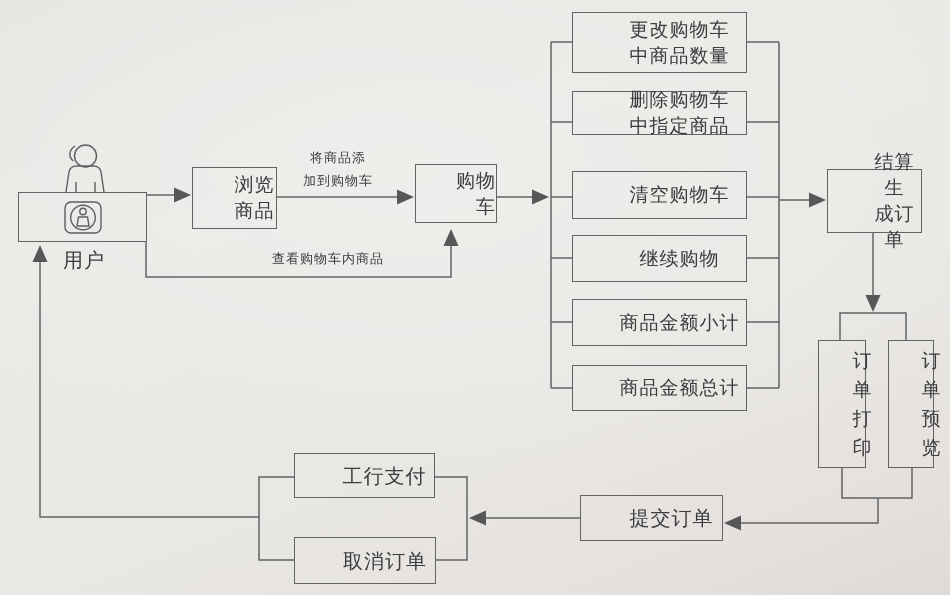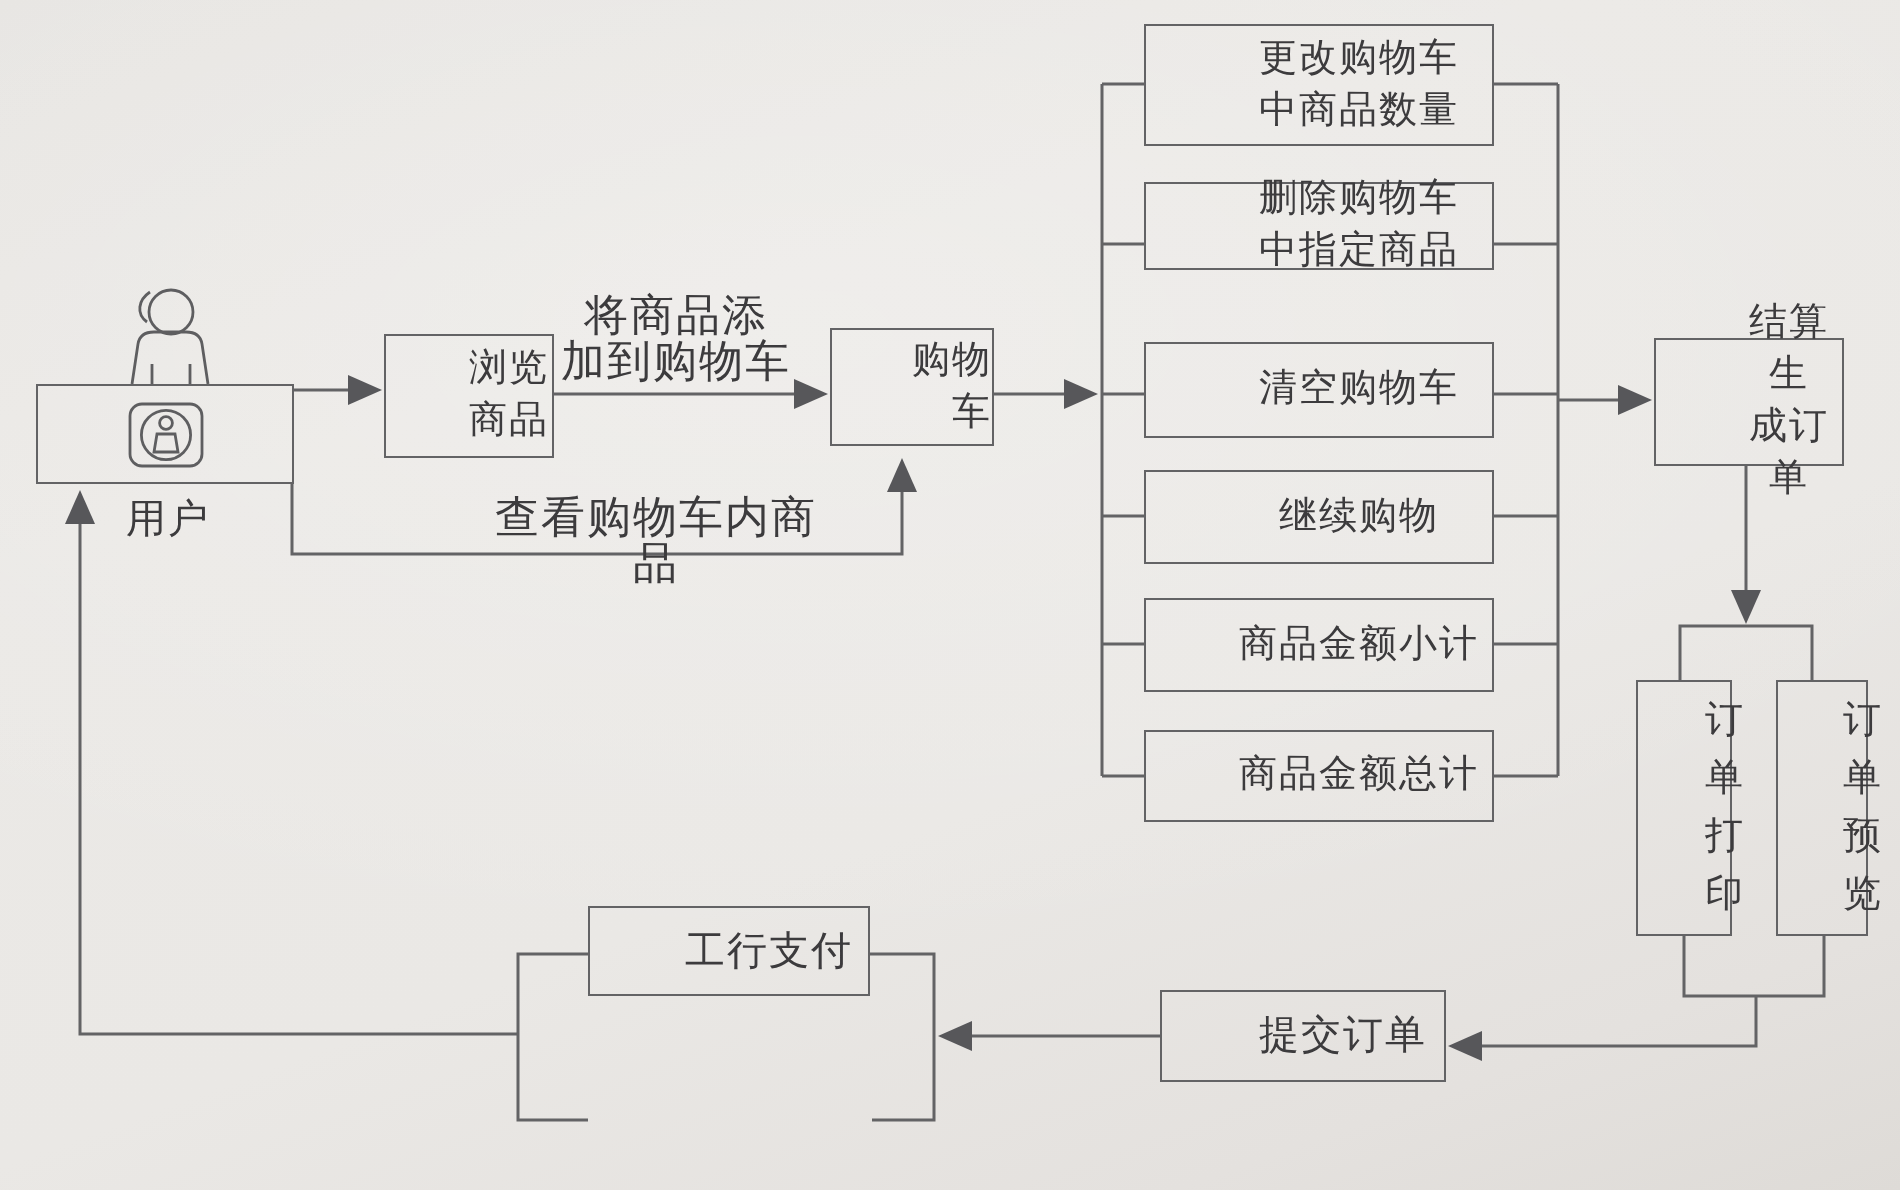--- a/index.html
+++ b/index.html
@@ -28,21 +28,21 @@
   .vnode .vtext{
     width:21px;
     word-break:break-all;
     line-height:29px;
     font-size:19px;
     letter-spacing:0;
     text-align:center;
   }
   .edge-label{
     position:absolute;
-    font-size:22px;line-height:23px;
+    font-size:13px;line-height:23px;
     text-align:center;
     white-space:pre-line;
     letter-spacing:1px;
   }
   svg.wires{position:absolute;left:0;top:0;}
   .wire{stroke:#636365;stroke-width:1.5;fill:none;}
   .head{fill:#57575a;stroke:none;}
   .figure{stroke:#5e5e60;stroke-width:1.4;fill:none;}
 </style>
 </head>
@@ -149,18 +149,19 @@
   <div class="node vnode" style="left:818px;top:340px;width:48px;height:128px;">
     <div class="vtext">订单打印</div>
   </div>
   <div class="node vnode" style="left:888px;top:340px;width:46px;height:128px;">
     <div class="vtext">订单预览</div>
   </div>
 
   <div class="node" style="left:580px;top:495px;width:143px;height:46px;font-size:20px;">提交订单</div>
 
   <div class="node" style="left:294px;top:453px;width:141px;height:45px;font-size:20px;">工行支付</div>
+  <div class="node" style="left:294px;top:537px;width:142px;height:47px;font-size:20px;">取消订单</div>
 
   <div class="edge-label" style="left:278px;top:146px;width:120px;">将商品添
 加到购物车</div>
   <div class="edge-label" style="left:243px;top:247px;width:170px;">查看购物车内商品</div>
 
 </div>
 
 </body></html>

